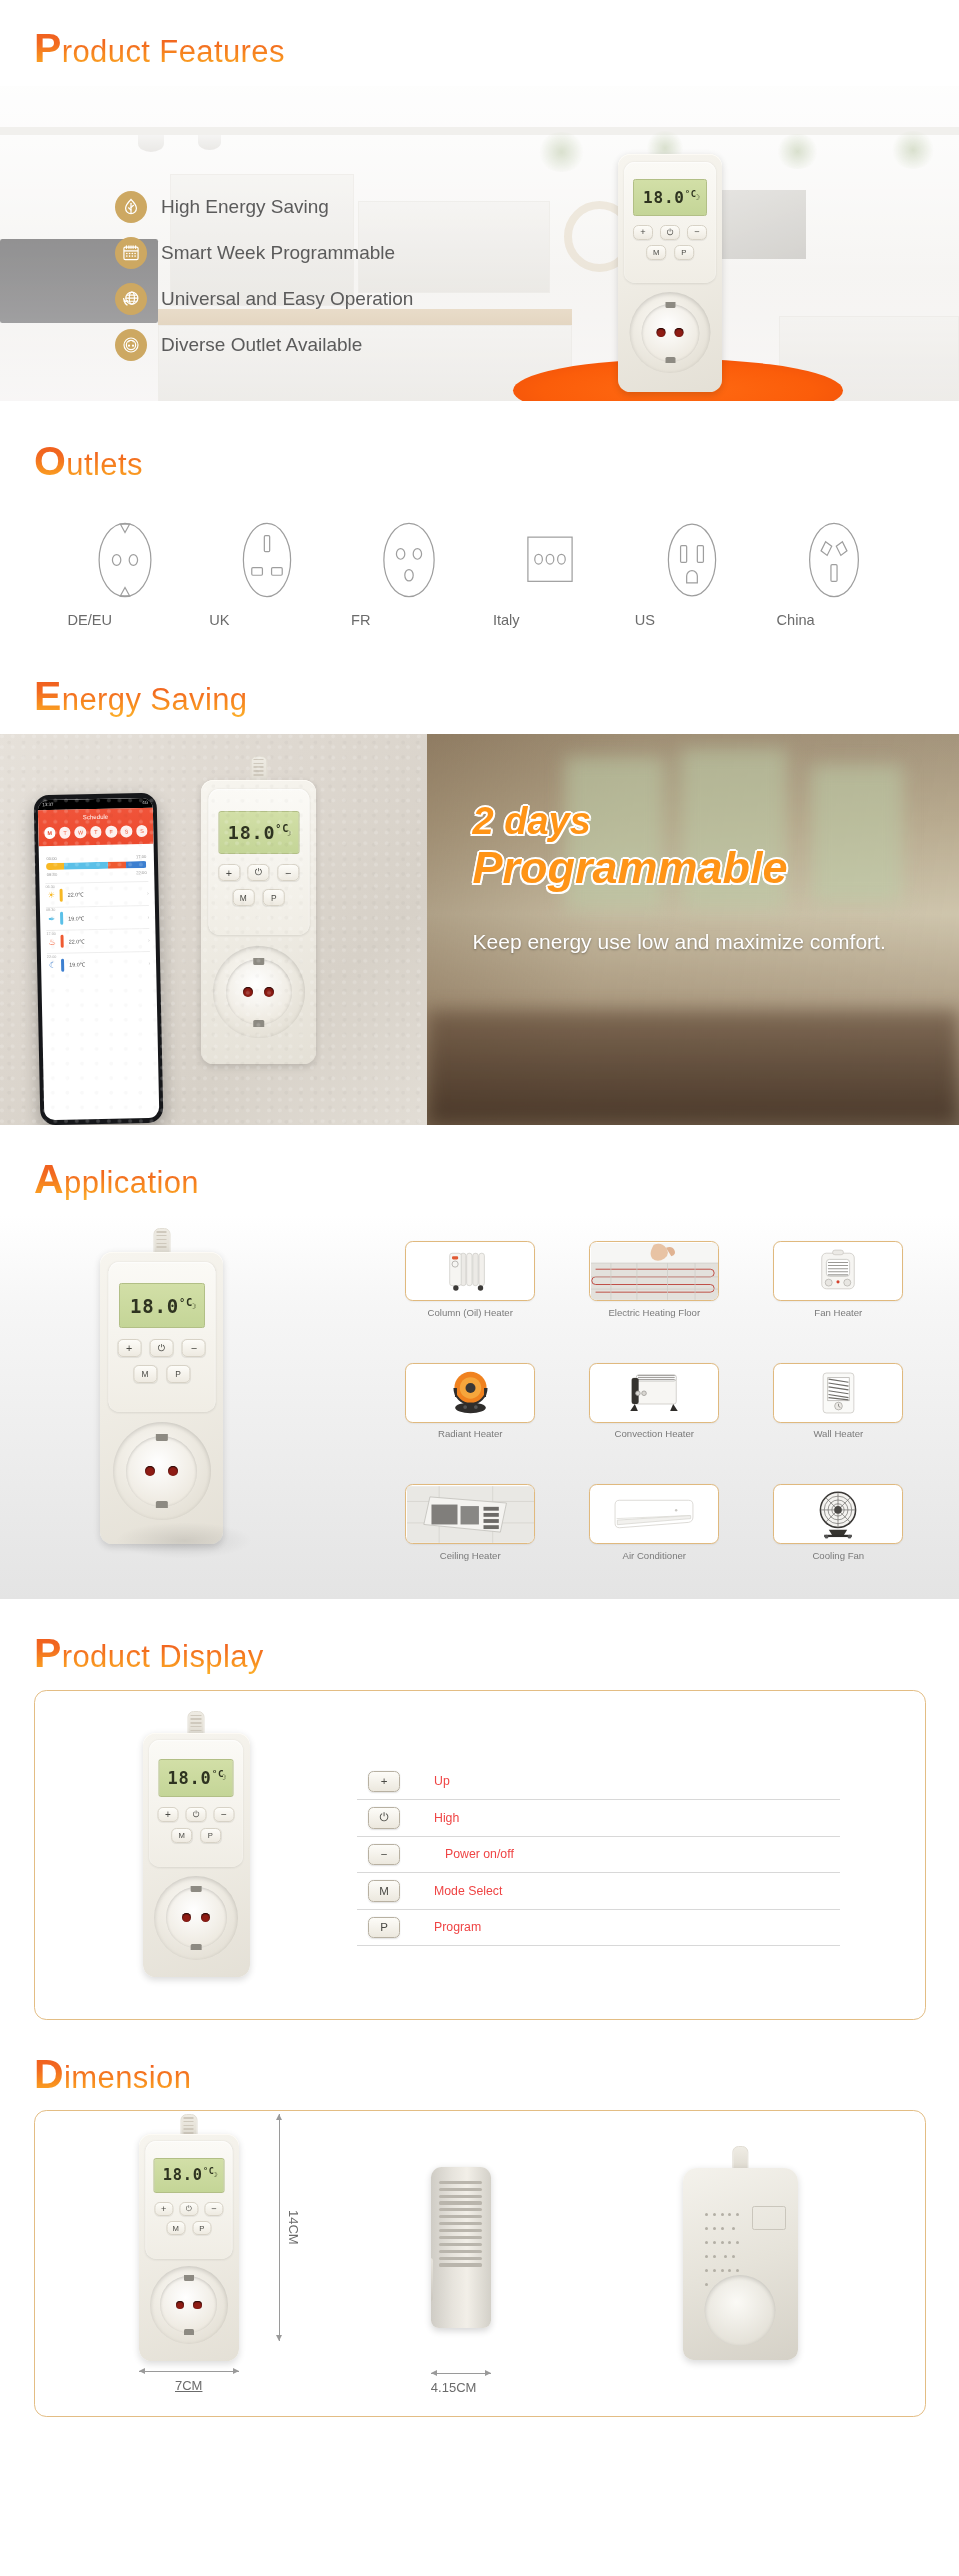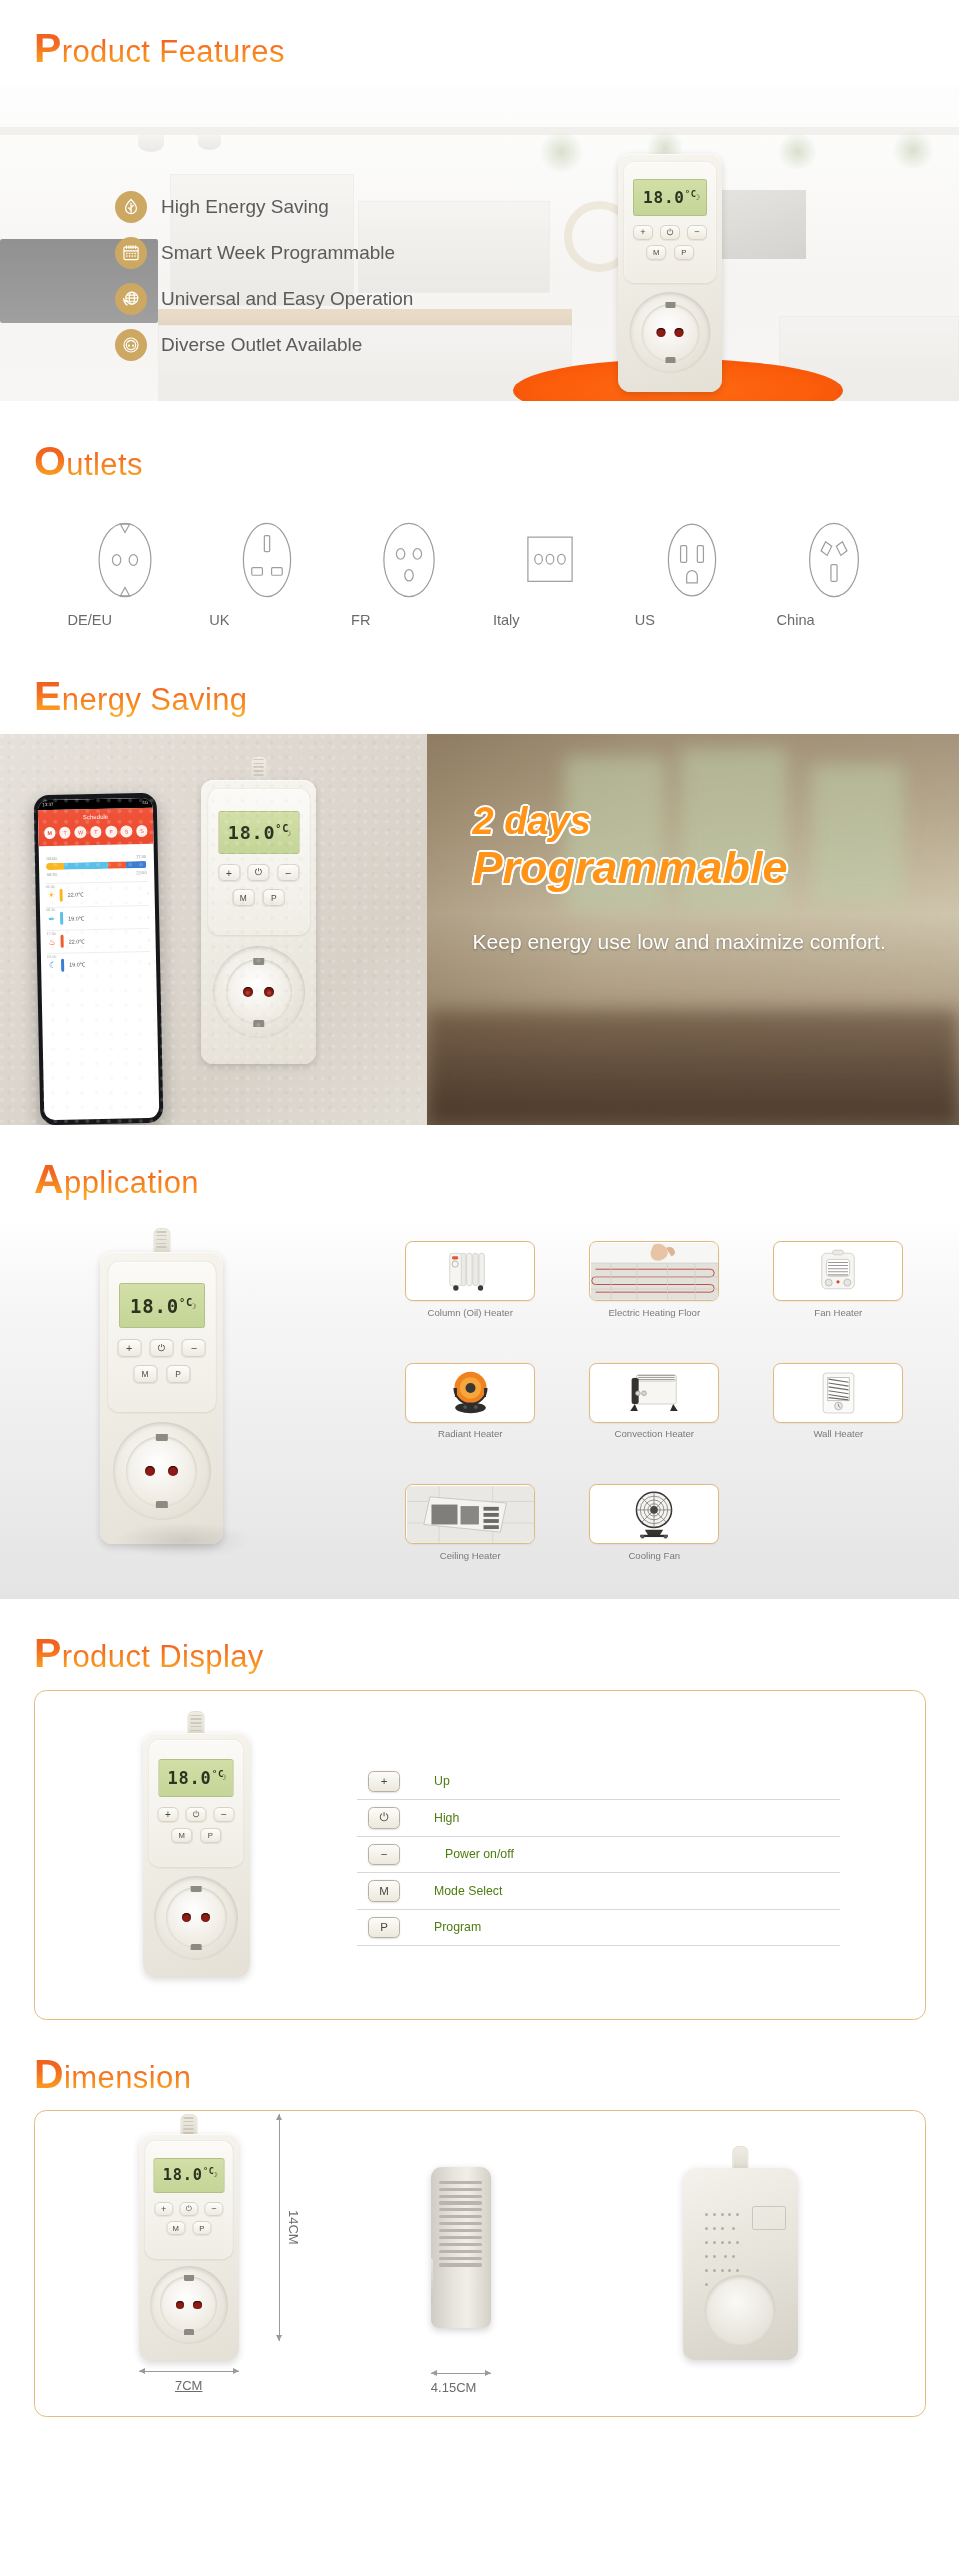--- a/index.html
+++ b/index.html
@@ -231,21 +231,21 @@
   .pd-key {
     width:54px; flex:0 0 54px; display:flex; align-items:center; justify-content:center;
   }
   .pd-keybtn {
     width:32px; height:21.5px; border:1.2px solid #b8b1a2; border-radius:5.4px;
     background:linear-gradient(180deg,#fdfcf8,#ece8de);
     display:flex; align-items:center; justify-content:center;
     font-size:11.5px; color:#4a4a45;
     box-shadow:0 0.8px 1.5px rgba(0,0,0,.12);
   }
-  .pd-lab { margin-left:23px; font-size:12.3px; color:#4d7c0f; }
+  .pd-lab { margin-left:23px; font-size:12.3px; color:#ef4444; }
 
   
   .dim-wrap { padding:34px 0 0 0; }
   .dim-panel {
     margin:15.3px 34px 0 34px; width:892px; height:307px;
     border:1.9px solid #e3bd84; border-radius:12.3px;
     position:relative; background:#fff;
     display:flex; align-items:center; justify-content:space-around;
   }
   .dim-col { position:relative; display:flex; flex-direction:column; align-items:center; }
@@ -769,20 +769,31 @@
                 <rect x="100" y="27" width="20" height="5"></rect>
                   <rect x="100" y="35" width="20" height="5"></rect>
                 <rect x="100" y="43" width="20" height="5"></rect>
                   <rect x="100" y="51" width="20" height="5"></rect>
               </g>
             </svg>
           </div>
           <div class="app-cap">Ceiling Heater</div>
         </div>
 
+        <div class="app-cell">
+          <div class="app-thumb">
+            <svg class="thumb-svg" width="84" height="34" viewBox="0 0 110 44">
+              <path d="M4 10 q0 -6 6 -6 h90 q6 0 6 6 v16 q0 6 -6 7 l-90 7 q-6 0 -6 -6 z" fill="#ffffff" stroke="#d2d0cb"></path>
+              <path d="M6 28 l96 -4" stroke="#dcdad5" fill="none"></path>
+              <path d="M7 30 q48 -3 96 -6 v4 q-48 4 -96 8 z" fill="#f2f1ee" stroke="#d8d6d1"></path>
+              <circle cx="84" cy="17" r="1.6" fill="#cbc9c4"></circle>
+            </svg>
+          </div>
+          <div class="app-cap">Air Conditioner</div>
+        </div>
 
         <div class="app-cell">
           <div class="app-thumb">
             <svg class="thumb-svg" width="52" height="49" viewBox="0 0 68 64">
               <circle cx="34" cy="26" r="23" fill="#f4f3f0" stroke="#3a3836" stroke-width="2"></circle>
               <g stroke="#6c6a67" stroke-width=".9" fill="none">
                 <circle cx="34" cy="26" r="18"></circle>
                   <circle cx="34" cy="26" r="13"></circle>
                   <circle cx="34" cy="26" r="8"></circle>
                 <path d="M11 26h46M34 3v46M18 10 L50 42M50 10 L18 42"></path>

